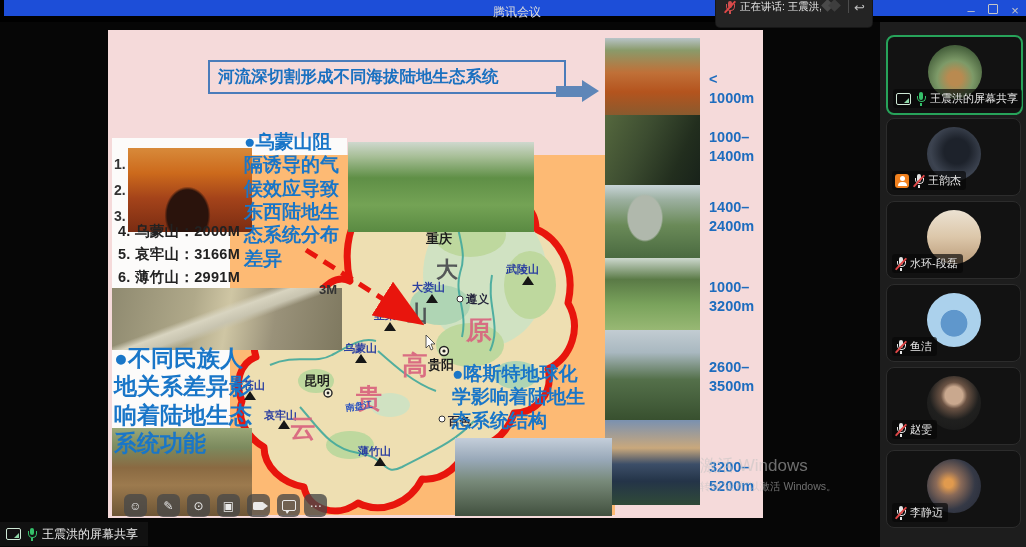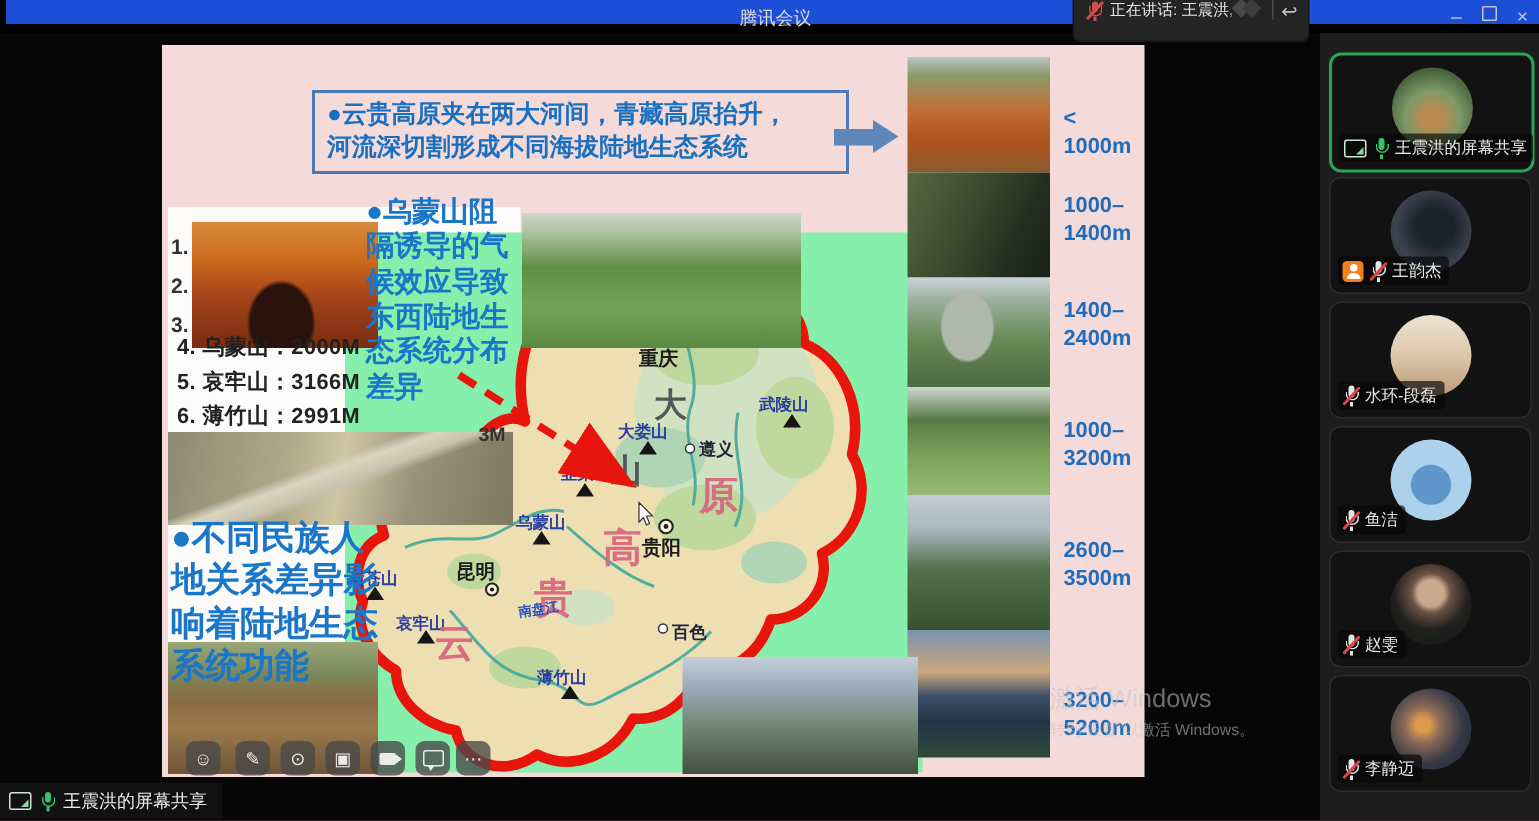--- a/index.html
+++ b/index.html
@@ -57,21 +57,21 @@
   .aerial{left:4px;top:258px;width:230px;height:62px;background:linear-gradient(160deg,rgba(0,0,0,0) 40%,#d8d4c0 45%,#c8c4b0 52%,rgba(0,0,0,0) 57%),linear-gradient(100deg,#8f8a70 0%,#b0a98a 35%,#cfc6a4 50%,#9a927a 70%,#7e785f 100%);}
   .village{left:4px;top:398px;width:140px;height:88px;background:linear-gradient(180deg,#9aa878 0%,#7c8a5e 22%,#8a6a42 45%,#9c7a4e 65%,#6e5636 100%);z-index:3;}
   .wetland{left:240px;top:112px;width:186px;height:90px;background:linear-gradient(180deg,#cfd8ce 0%,#a8bf98 16%,#5f8f46 40%,#74a355 70%,#5a8a42 100%);z-index:2;}
   .brphoto{left:347px;top:408px;width:157px;height:78px;background:linear-gradient(180deg,#c4ceda 0%,#98a8b8 28%,#788a7a 55%,#5a6a58 80%,#41503f 100%);z-index:2;}
   
   .bnote{position:absolute;color:#1976c8;font-weight:bold;line-height:1.23;z-index:6;white-space:nowrap;}
   .note-wumeng{left:136px;top:100px;font-size:19px;}
   .note-ethnic{left:6px;top:314px;font-size:23px;}
   .note-karst{left:344px;top:332px;font-size:19px;}
   
-  .mapwrap{position:absolute;left:122px;top:125px;width:385px;height:360px;background:#86efac;z-index:1;}
+  .mapwrap{position:absolute;left:122px;top:125px;width:385px;height:360px;background:#fdba74;z-index:1;}
   .redarrow{position:absolute;left:190px;top:212px;z-index:5;}
   
   .ftool{position:absolute;left:0;top:464px;width:100%;height:24px;z-index:8;}
   .fbtn{position:absolute;top:0;width:23px;height:23px;border-radius:6px;background:rgba(72,72,72,.78);
     color:#eaeaea;font-size:12px;display:flex;align-items:center;justify-content:center;cursor:default;}
   .cam-shape{position:relative;width:11px;height:8px;background:#eaeaea;border-radius:1.5px;}
   .cam-shape:after{content:"";position:absolute;right:-4px;top:1px;border-top:3px solid transparent;border-bottom:3px solid transparent;border-left:4px solid #eaeaea;}
   .chat-shape{position:relative;width:12px;height:9px;border:1.3px solid #eaeaea;border-radius:2px;}
   .chat-shape:after{content:"";position:absolute;left:2px;bottom:-4px;border-left:2px solid transparent;border-right:3px solid transparent;border-top:4px solid #eaeaea;}
   
@@ -135,21 +135,20 @@
       <span class="wbtn">–</span>
       <span class="wbtn maxbox"><i></i></span>
       <span class="wbtn">×</span>
     </div>
   </div>
 
   <div class="stage">
     <div class="slide">
 
       <div class="headline">
-        <div>●云贵高原夹在两大河间，青藏高原抬升，</div>
         <div>河流深切割形成不同海拔陆地生态系统</div>
       </div>
       <div class="block-arrow">
           <div class="ba-body"></div>
           <div class="ba-head"></div>
         </div>
 
       <div class="pstrip">
         <div class="photo ph1"></div>
         <div class="photo ph2"></div>
@@ -282,20 +281,25 @@
           <div>东西陆地生</div>
         <div>态系统分布</div>
           <div>差异</div>
       </div>
       <div class="bnote note-ethnic">
         <div>●不同民族人</div>
           <div>地关系差异影</div>
         <div>响着陆地生态</div>
           <div>系统功能</div>
       </div>
+      <div class="bnote note-karst">
+        <div>●喀斯特地球化</div>
+          <div>学影响着陆地生</div>
+        <div>态系统结构</div>
+      </div>
 
       <div class="photo-abs village"></div>
       <div class="photo-abs brphoto"></div>
 
       <div class="ftool">
         <div class="fbtn" style="left:16px">
             <span>☺</span>
           </div>
         <div class="fbtn" style="left:49px">
             <span>✎</span>

